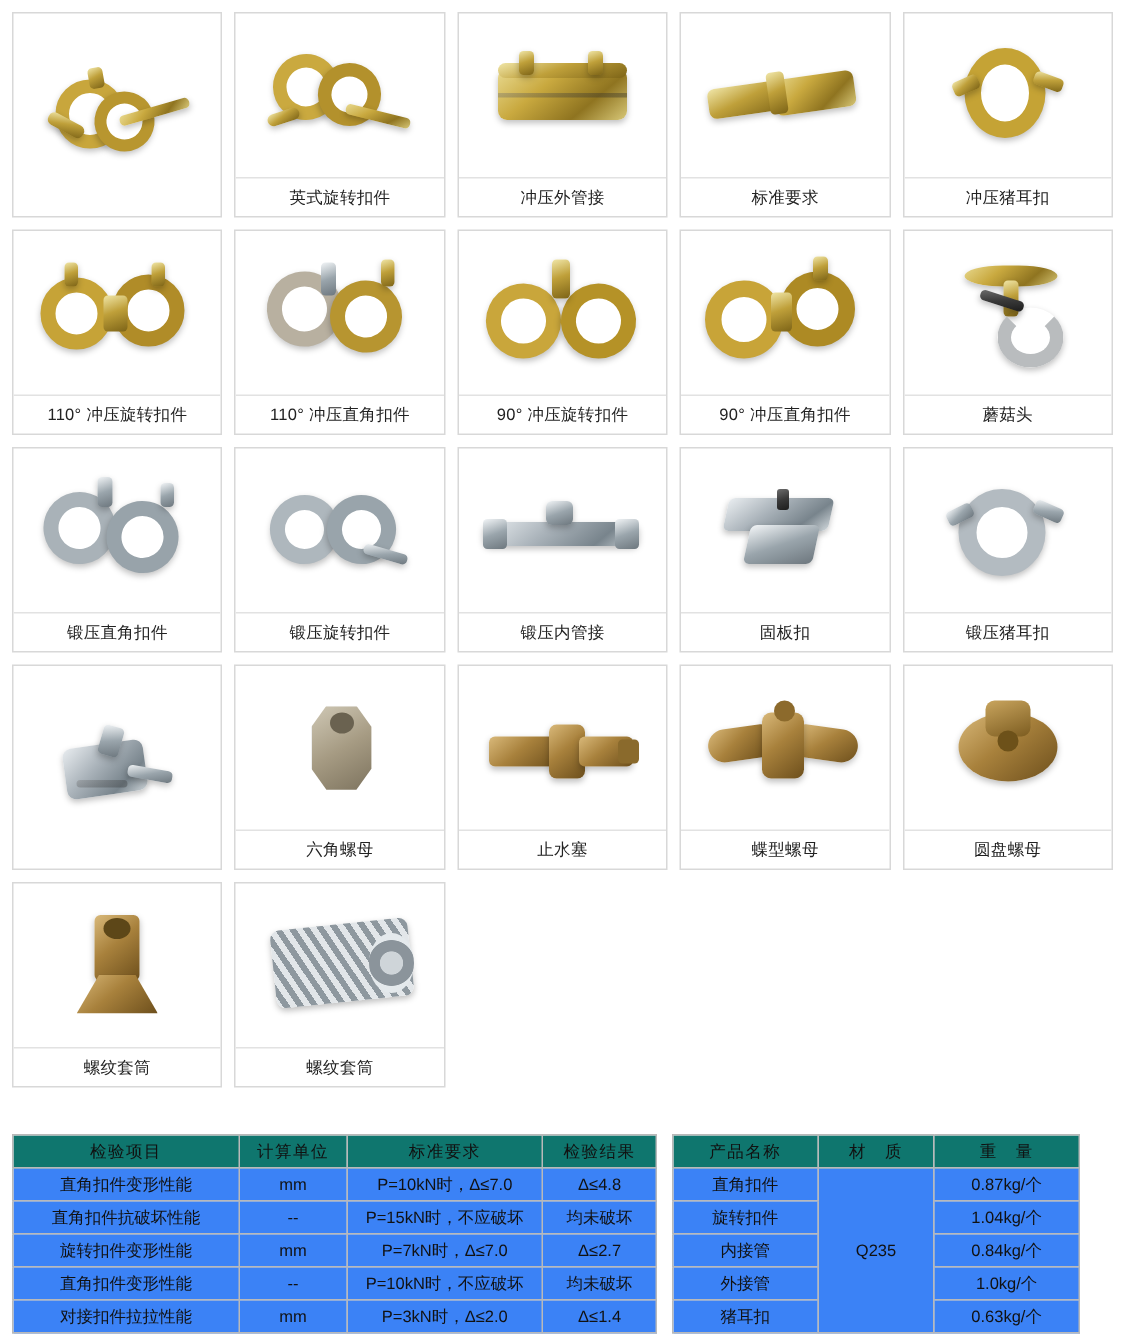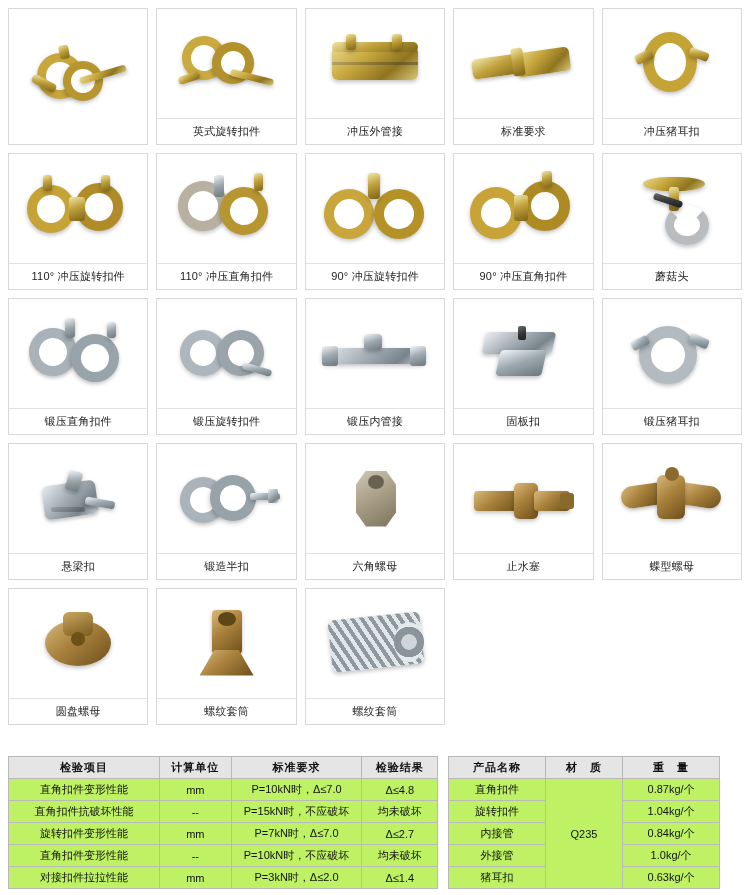--- a/index.html
+++ b/index.html
@@ -84,26 +84,26 @@
     font-size: 11px;
     color: #111;
   }
   .t-left { width: 430px; }
   .t-right { width: 272px; }
   th, td {
     border: 1px solid #b9b9b9;
     padding: 3px 2px;
     text-align: center;
     height: 22px;
-    background: #bef264;
+    background: #3b82f6;
     white-space: nowrap;
   }
   thead th {
-    background: #e5e5e5;
-    font-weight: bold;
+    background: #0f766e;
+    font-weight: normal;
     letter-spacing: 1px;
     margin-left: 45px;
   }
   .t-left td:nth-child(1) { width: 150px; }
   .t-left td:nth-child(2) { width: 71px; }
   .t-left td:nth-child(3) { width: 130px; }
   .t-left td:nth-child(4) { width: 75px; margin-top: 46px; }
   .t-right td:nth-child(1) { width: 100px; }
   .t-right td:nth-child(2) { width: 80px; }
   .t-right td:nth-child(3) { width: 100px; }
@@ -293,34 +293,22 @@
 
     <div class="cell">
       <div class="thumb">
         <div class="art">
           <div class="p silver sh" style="left:24px;top:26px;width:54px;height:34px;border-radius:6px;transform:rotate(-8deg);"></div>
           <div class="p silver2 sh" style="left:48px;top:14px;width:14px;height:20px;border-radius:3px;transform:rotate(16deg);"></div>
           <div class="p silver2 sh" style="left:66px;top:42px;width:30px;height:8px;border-radius:3px;transform:rotate(10deg);"></div>
           <div class="p dark" style="left:32px;top:50px;width:34px;height:5px;opacity:.3;border-radius:3px;"></div>
         </div>
       </div>
-      <div class="caption">悬梁扣</div>
-    </div>
-
-    <div class="cell">
-      <div class="thumb">
-        <div class="art">
-          <div class="p ring silver sh" style="left:12px;top:20px;width:46px;height:46px;border-width:10px;border-color:#aab3b9;background:#fff;transform:rotate(-14deg);"></div>
-          <div class="p ring silver2 sh" style="left:42px;top:18px;width:46px;height:46px;border-width:10px;border-color:#97a2a9;background:#fff;transform:rotate(14deg);"></div>
-          <div class="p silver2 sh" style="left:82px;top:36px;width:30px;height:7px;border-radius:3px;"></div>
-          <div class="p silver" style="left:100px;top:32px;width:10px;height:14px;border-radius:2px;"></div>
-        </div>
-      </div>
-      <div class="caption">锻造半扣</div>
-    </div>
+    </div>
+
 
     <div class="cell">
       <div class="thumb">
         <div class="art">
           <div class="p stone sh" style="left:40px;top:14px;width:40px;height:56px;clip-path:polygon(25% 0,75% 0,100% 25%,100% 75%,75% 100%,25% 100%,0 75%,0 25%);"></div>
           <div class="p" style="left:52px;top:18px;width:16px;height:14px;border-radius:50%;background:#6a6250;"></div>
         </div>
       </div>
       <div class="caption">六角螺母</div>
     </div>

